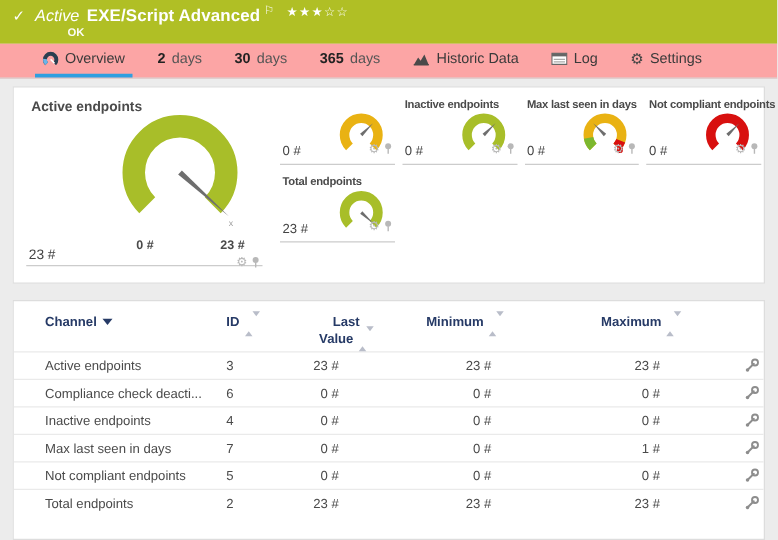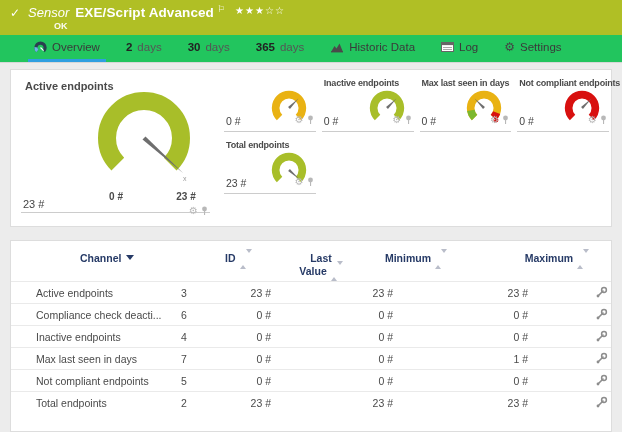--- a/index.html
+++ b/index.html
@@ -11,21 +11,21 @@
   #sensor-header{position:absolute;left:0;top:0;width:622px;height:35px;background:#b0bf25;color:#fff;}
   .hdr-row{position:absolute;left:10px;top:5px;display:flex;align-items:center;}
   .hdr-check{font-size:12px;font-weight:bold;margin-right:8px;}
   .hdr-kind{font-style:italic;font-size:13px;margin-right:6px;}
   .hdr-title{font-size:13.5px;font-weight:bold;letter-spacing:.1px;}
   .hdr-flag{font-size:9px;margin-left:3px;position:relative;top:-4px;}
   .hdr-stars{font-size:10px;margin-left:10px;letter-spacing:1px;position:relative;top:-2px;}
   .hdr-status{position:absolute;left:30px;top:21px;font-size:9px;font-weight:bold;color:rgba(255,255,255,.95);margin-left:24px;}
 
   
-  #tabbar{position:absolute;left:0;top:35px;width:622px;height:28px;background:#22c55e;border-bottom:1px solid #d7d7d7;display:flex;align-items:stretch;padding-left:28px;column-gap:14px;}
+  #tabbar{position:absolute;left:0;top:35px;width:622px;height:28px;background:#fca5a5;border-bottom:1px solid #d7d7d7;display:flex;align-items:stretch;padding-left:28px;column-gap:14px;}
   .tab{display:flex;align-items:center;gap:5px;font-size:11.5px;color:#3a3a3a;padding:0 6px;cursor:pointer;border-bottom:3px solid transparent;}
   .tab.active{border-bottom-color:#2f9fe0;}
   .tab .num{font-weight:bold;color:#222;}
   .tab .days{color:#555;}
   .tab-icon{display:inline-flex;align-items:center;}
   .gear-glyph{font-size:12px;color:#444;line-height:1;}
 
   
   .panel{position:absolute;left:10px;width:602px;background:#fff;border:1px solid #ddd;}
   #gauges-panel{top:69px;height:158px;}
@@ -48,21 +48,21 @@
   #tiles{position:absolute;left:213px;top:6px;width:385px;display:grid;grid-template-columns:repeat(4,1fr);grid-auto-rows:60px;column-gap:6px;row-gap:2px;}
   .tile{position:relative;border-bottom:1px solid #ccc;height:56px;}
   .tile-title{position:absolute;left:2px;top:2px;font-size:9px;font-weight:bold;color:#4a4a4a;letter-spacing:-.2px;white-space:nowrap;}
   .tile-gauge{position:absolute;right:4px;top:11px;}
   .tile-value{position:absolute;left:2px;bottom:4px;font-size:10.5px;color:#444;}
   .tile .mini-icons{right:2px;bottom:2px;}
   .tile.empty{border-bottom:none;}
 
   
   .thead-row,.tr{display:grid;grid-template-columns:145px 48px 72px 142px 140px 1fr;align-items:center;padding-left:25px;}
-  .thead-row{height:40px;align-items:start;padding-top:11px;color:#263a66;margin-left:44px;}
+  .thead-row{height:40px;align-items:start;padding-top:11px;color:#263a66;}
   .th{font-size:10.5px;font-weight:bold;display:flex;align-items:flex-start;}
   .th-last{justify-content:flex-end;}
   .th-last .th-wrap{display:inline-block;width:48px;text-align:center;}
   .th-min,.th-max{justify-content:center;}
   .tr{height:22px;border-top:1px solid #eaeaea;font-size:10.5px;color:#4a4a4a;}
   .td-channel{white-space:nowrap;overflow:hidden;cursor:pointer;}
   .td-last,.td-min,.td-max{text-align:right;}
   .td-last{padding-right:30px;}
   .td-min{padding-right:50px;}
   .td-max{padding-right:55px;}
@@ -75,21 +75,21 @@
   .sort-both .s-down{width:0;height:0;border-left:3px solid transparent;border-right:3px solid transparent;border-top:4px solid #b9bdc9;}
 </style>
 </head>
 <body>
 
 <div id="app">
 
   <div id="sensor-header" style="background: rgb(176, 191, 37);">
     <div class="hdr-row">
       <span class="hdr-check">✓</span>
-      <span class="hdr-kind">Sensor</span>
+      <span class="hdr-kind">Active</span>
       <span class="hdr-title">EXE/Script Advanced</span>
       <span class="hdr-flag">⚐</span>
       <span class="hdr-stars">★★★☆☆</span>
     </div>
     <div class="hdr-status">OK</div>
   </div>
 
   <div id="tabbar">
     <div class="tab active">
       <span class="tab-icon">

